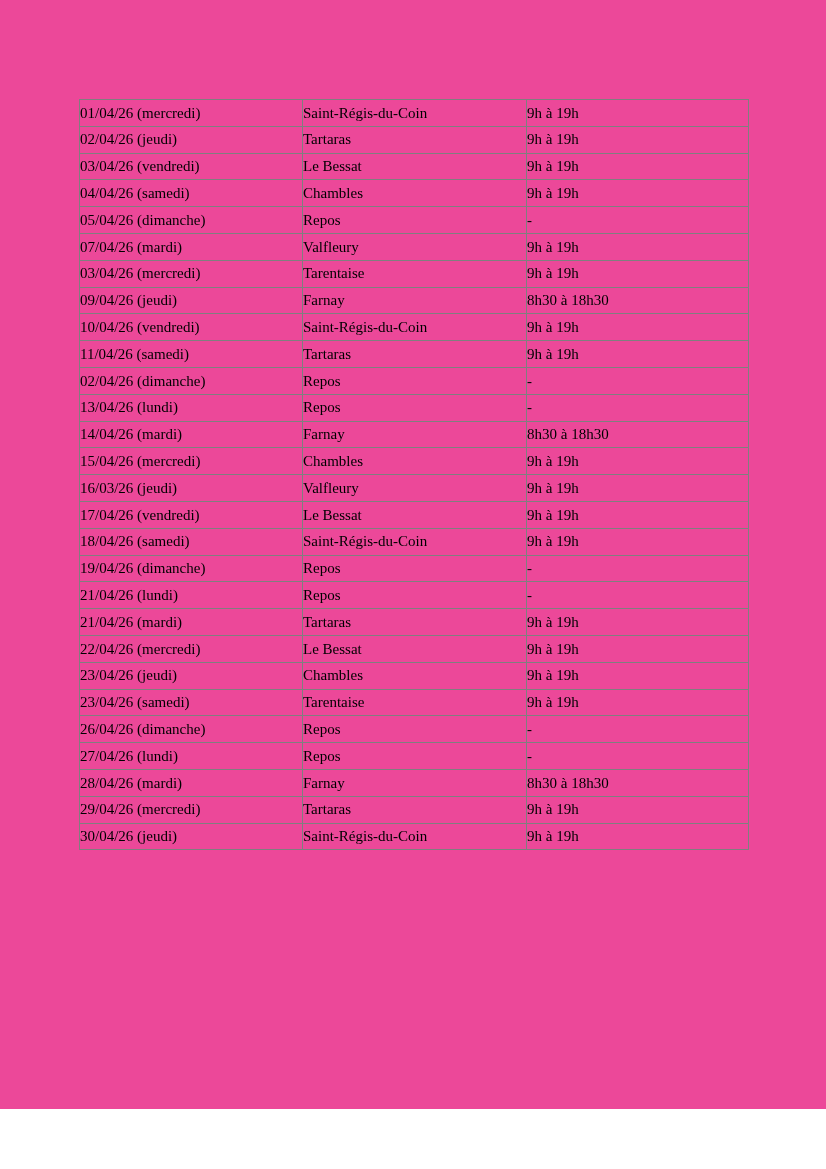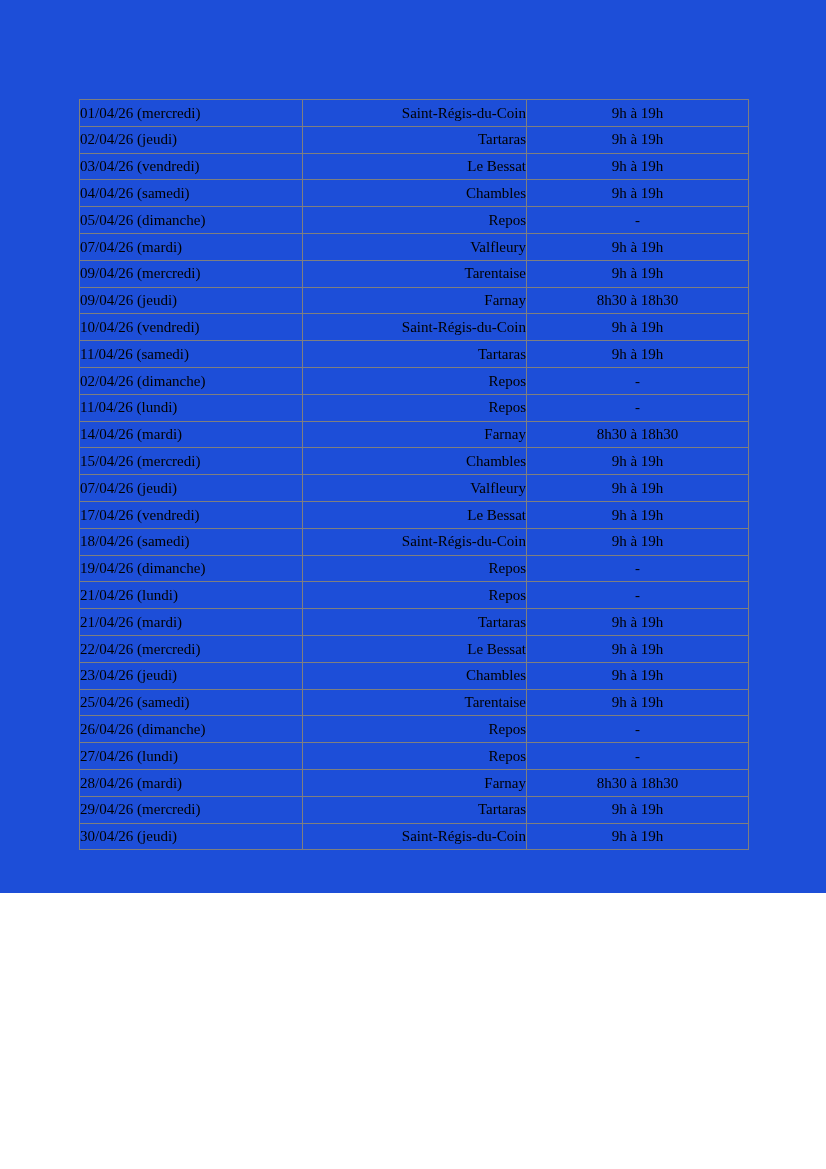--- a/index.html
+++ b/index.html
@@ -10,22 +10,22 @@
     width: 826px;
     height: 1169px;
     background: #ffffff;
     font-family: "Liberation Serif", serif;
     color: #000000;
     overflow: hidden;
   }
   .page {
     position: relative;
     width: 826px;
-    height: 893px;
-    background: #1d4ed8;
+    height: 1109px;
+    background: #ec4899;
   }
   table.schedule {
     position: absolute;
     left: 79px;
     top: 99px;
     width: 668px;
     border-collapse: collapse;
     table-layout: fixed;
   }
   table.schedule td {
@@ -37,25 +37,24 @@
     overflow: hidden;
     white-space: nowrap;
   }
   td.col-date {
     width: 222px;
     text-align: left;
     padding-left: 7px;
   }
   td.col-location {
     width: 223px;
-    text-align: right;
+    text-align: left;
   }
   td.col-hours {
     width: 221px;
-    text-align: center;
   }
 </style>
 </head>
 <body>
 
 <div class="page">
   <table class="schedule">
     <tbody>
   <tr>
     <td class="col-date">01/04/26 (mercredi)</td>
@@ -88,21 +87,21 @@
   </tr>
 
 
   <tr>
     <td class="col-date">07/04/26 (mardi)</td>
     <td class="col-location">Valfleury</td>
     <td class="col-hours">9h à 19h</td>
   </tr>
 
   <tr>
-    <td class="col-date">09/04/26 (mercredi)</td>
+    <td class="col-date">03/04/26 (mercredi)</td>
     <td class="col-location">Tarentaise</td>
     <td class="col-hours">9h à 19h</td>
   </tr>
 
   <tr>
     <td class="col-date">09/04/26 (jeudi)</td>
     <td class="col-location">Farnay</td>
     <td class="col-hours">8h30 à 18h30</td>
   </tr>
 
@@ -118,39 +117,39 @@
     <td class="col-hours">9h à 19h</td>
   </tr>
 
   <tr>
     <td class="col-date">02/04/26 (dimanche)</td>
     <td class="col-location">Repos</td>
     <td class="col-hours">-</td>
   </tr>
 
   <tr>
-    <td class="col-date">11/04/26 (lundi)</td>
+    <td class="col-date">13/04/26 (lundi)</td>
     <td class="col-location">Repos</td>
     <td class="col-hours">-</td>
   </tr>
 
   <tr>
     <td class="col-date">14/04/26 (mardi)</td>
     <td class="col-location">Farnay</td>
     <td class="col-hours">8h30 à 18h30</td>
   </tr>
 
   <tr>
     <td class="col-date">15/04/26 (mercredi)</td>
     <td class="col-location">Chambles</td>
     <td class="col-hours">9h à 19h</td>
   </tr>
 
   <tr>
-    <td class="col-date">07/04/26 (jeudi)</td>
+    <td class="col-date">16/03/26 (jeudi)</td>
     <td class="col-location">Valfleury</td>
     <td class="col-hours">9h à 19h</td>
   </tr>
 
   <tr>
     <td class="col-date">17/04/26 (vendredi)</td>
     <td class="col-location">Le Bessat</td>
     <td class="col-hours">9h à 19h</td>
   </tr>
 
@@ -185,21 +184,21 @@
   </tr>
 
   <tr>
     <td class="col-date">23/04/26 (jeudi)</td>
     <td class="col-location">Chambles</td>
     <td class="col-hours">9h à 19h</td>
   </tr>
 
 
   <tr>
-    <td class="col-date">25/04/26 (samedi)</td>
+    <td class="col-date">23/04/26 (samedi)</td>
     <td class="col-location">Tarentaise</td>
     <td class="col-hours">9h à 19h</td>
   </tr>
 
   <tr>
     <td class="col-date">26/04/26 (dimanche)</td>
     <td class="col-location">Repos</td>
     <td class="col-hours">-</td>
   </tr>
 

